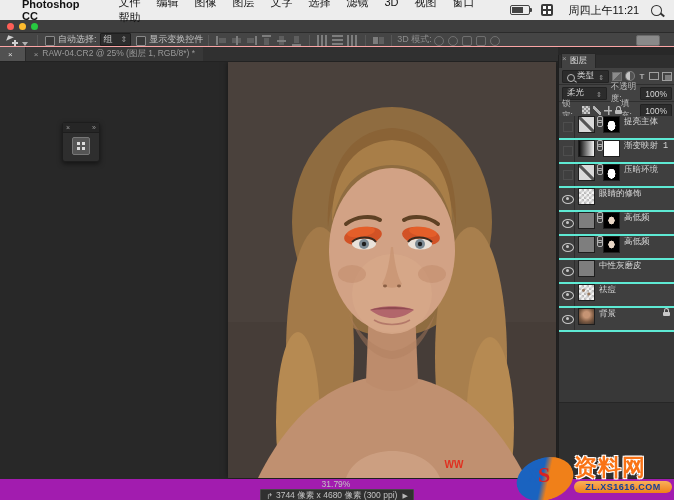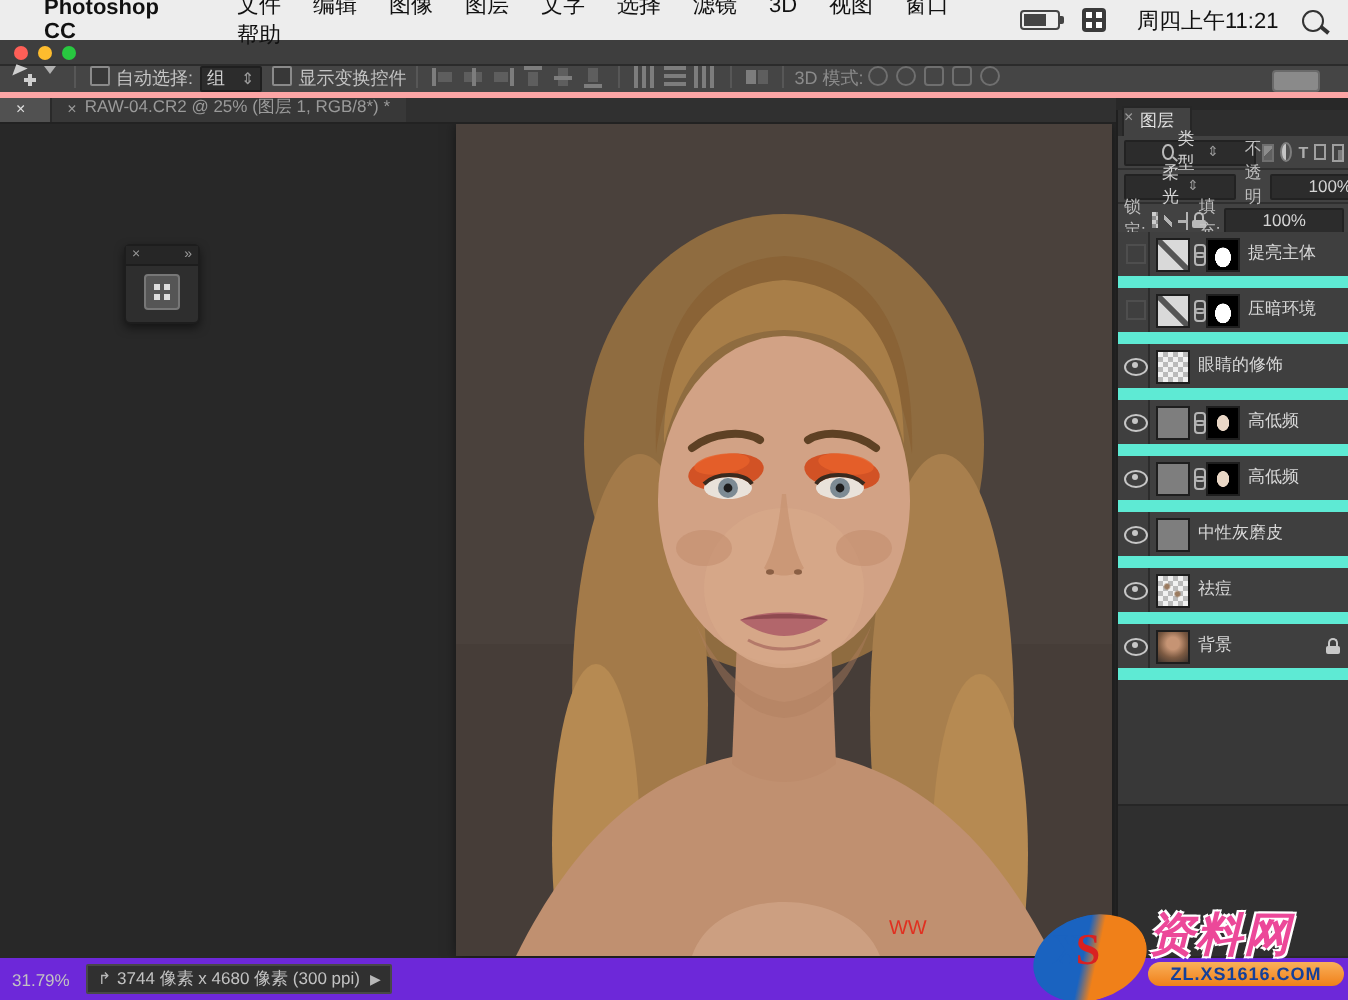--- a/index.html
+++ b/index.html
@@ -25,21 +25,21 @@
   .spot::after{content:"";position:absolute;width:5px;height:1.5px;background:#333;right:-4px;bottom:-1px;transform:rotate(40deg);}
   
   #titlebar{position:absolute;left:0;top:20px;width:674px;height:12px;background:#3e3e3e;
             border-bottom:1px solid #2b2b2b;z-index:25;}
   .tlights{position:absolute;left:7px;top:3px;display:flex;gap:5px;}
   .tl{width:7px;height:7px;border-radius:50%;}
   .tl.r{background:#ff5f57;} .tl.y{background:#febc2e;} .tl.g{background:#28c840;}
   #wintitle{position:absolute;left:0;right:0;top:1px;text-align:center;font-size:9px;color:#b9b9b9;}
   
   #optionsbar{position:absolute;left:0;top:33px;width:674px;height:13px;background:#454545;
-              border-bottom:3px solid #fca5a5;display:flex;align-items:flex-start;font-size:9px;color:#c4c4c4;z-index:25;}
+              border-bottom:1px solid #fca5a5;display:flex;align-items:flex-end;font-size:9px;color:#c4c4c4;z-index:25;}
   #optionsbar .sep{width:1px;height:11px;background:#575757;margin:0 5px;}
   .movetool{width:12px;height:10px;margin-left:6px;position:relative;}
   .movetool::before{content:"";position:absolute;left:1px;top:0;border-left:6px solid #cfcfcf;border-bottom:6px solid transparent;transform:rotate(20deg);}
   .movetool::after{content:"";position:absolute;right:0;bottom:0;width:6px;height:6px;
      background:linear-gradient(#cfcfcf,#cfcfcf) 2px 0/2px 6px no-repeat,linear-gradient(#cfcfcf,#cfcfcf) 0 2px/6px 2px no-repeat;}
   .caret-d{width:0;height:0;border-left:3px solid transparent;border-right:3px solid transparent;border-top:4px solid #b0b0b0;margin:0 4px;}
   .cbx{width:8px;height:8px;border:1px solid #8a8a8a;background:#383838;border-radius:1px;margin:0 3px 0 2px;}
   .obfield{background:#2c2c2c;border:1px solid #1f1f1f;color:#cfcfcf;height:11px;line-height:11px;
            padding:0 3px;display:inline-flex;align-items:center;margin:0 3px;border-radius:1px;}
   .obfield .ud{margin-left:8px;color:#9a9a9a;font-size:8px;}
@@ -60,61 +60,61 @@
           border-bottom:1px solid #222;}
   .doctab{display:flex;align-items:center;font-size:8.5px;padding:0 8px;white-space:nowrap;}
   .doctab .x{margin-right:4px;font-size:8px;}
   .doctab.active{background:#515151;color:#dedede;}
   .doctab.inactive{background:#383838;color:#9a9a9a;border-left:1px solid #2a2a2a;}
   
   #workspace{position:absolute;left:0;top:61px;width:674px;height:418px;background:#282828;}
   #canvas{position:absolute;left:228px;top:1px;width:328px;height:416px;background:#4a413c;
           box-shadow:0 0 6px rgba(0,0,0,.5);}
   #canvas svg{display:block;}
-  .photo-wm{position:absolute;left:66%;bottom:8px;color:#e03020;font-weight:normal;font-size:10px;letter-spacing:0;}
+  .photo-wm{position:absolute;left:66%;bottom:8px;color:#e03020;font-weight:bold;font-size:10px;letter-spacing:0;}
   
   #minipanel{position:absolute;left:62px;top:61px;width:36px;height:38px;background:#2e2e2e;border:1px solid #1d1d1d;
              border-radius:3px;box-shadow:0 2px 5px rgba(0,0,0,.5);}
   #minipanel .mp-head{height:9px;background:#262626;border-bottom:1px solid #1d1d1d;display:flex;justify-content:space-between;
              align-items:center;padding:0 3px;color:#9a9a9a;font-size:7px;}
   #minipanel .mp-body{display:flex;align-items:center;justify-content:center;height:26px;}
   #minipanel .mp-chip{width:16px;height:16px;background:#555;border:1px solid #777;border-radius:2px;
      display:flex;align-items:center;justify-content:center;}
   #minipanel .mp-grid{width:8px;height:8px;
      background:linear-gradient(#ddd,#ddd) 0 0/3px 3px no-repeat,linear-gradient(#ddd,#ddd) 5px 0/3px 3px no-repeat,
      linear-gradient(#ddd,#ddd) 0 5px/3px 3px no-repeat,linear-gradient(#ddd,#ddd) 5px 5px/3px 3px no-repeat;}
   
   #layers-panel{position:absolute;left:558px;top:55px;width:116px;height:423px;background:#383838;
                 border-left:1px solid #1f1f1f;color:#cfcfcf;font-size:8.5px;z-index:15;}
   .lp-close{position:absolute;left:3px;top:-1px;color:#9a9a9a;font-size:8px;}
   .lp-tabrow{height:13px;display:flex;align-items:flex-end;padding-left:2px;background:#2e2e2e;}
   .lp-tab{background:#424242;border:1px solid #262626;border-bottom:none;padding:1px 8px;font-size:8.5px;color:#e0e0e0;}
   .lp-row{display:flex;align-items:center;height:16px;padding:0 3px;border-bottom:1px solid #2f2f2f;background:#424242;}
-  .lp-field{background:#2c2c2c;border:1px solid #222;height:11px;display:inline-flex;align-items:center;
-            padding:0 18px;color:#d5d5d5;border-radius:1px;}
+  .lp-field{background:#2c2c2c;border:1px solid #222;height:11px;display:inline-flex;align-items:flex-end;
+            padding:0 4px;color:#d5d5d5;border-radius:1px;}
   .lp-field .ud{margin-left:auto;color:#9a9a9a;font-size:7px;padding-left:4px;}
   .mag{width:6px;height:6px;border:1px solid #bbb;border-radius:50%;position:relative;margin-right:2px;}
   .mag::after{content:"";position:absolute;width:3px;height:1px;background:#bbb;right:-3px;bottom:-1px;transform:rotate(40deg);}
   .ficon{width:9px;height:9px;margin-left:3px;opacity:.85;display:inline-flex;align-items:center;justify-content:center;
          color:#c0c0c0;font-size:8px;font-weight:bold;}
   .ficon.pix{background:linear-gradient(135deg,#9a9a9a 50%,#666 50%);border:1px solid #777;width:8px;height:7px;}
   .ficon.adj{background:linear-gradient(90deg,#ddd 50%,#555 50%);border-radius:50%;border:1px solid #888;width:8px;height:8px;}
   .ficon.shp{border:1px solid #b0b0b0;width:8px;height:6px;}
   .ficon.smart{border:1px solid #b0b0b0;width:8px;height:7px;background:linear-gradient(#888,#888) 2px 2px/6px 5px no-repeat;}
   .lockico{margin-left:3px;opacity:.9;}
   .l-checker{width:8px;height:8px;background:linear-gradient(45deg,#999 25%,transparent 25%,transparent 75%,#999 75%),
              linear-gradient(45deg,#999 25%,#ddd 25%,#ddd 75%,#999 75%);background-size:4px 4px;background-position:0 0,2px 2px;}
   .l-brush{width:9px;height:9px;background:linear-gradient(45deg,transparent 40%,#c0c0c0 40% 60%,transparent 60%);}
   .l-move{width:9px;height:9px;background:linear-gradient(#c0c0c0,#c0c0c0) 4px 0/1.5px 9px no-repeat,
           linear-gradient(#c0c0c0,#c0c0c0) 0 4px/9px 1.5px no-repeat;}
   .lock-glyph{width:7px;height:8px;position:relative;}
   .lock-glyph::before{content:"";position:absolute;left:1px;top:0;width:3px;height:4px;border:1px solid #c8c8c8;border-bottom:none;border-radius:3px 3px 0 0;}
   .lock-glyph::after{content:"";position:absolute;left:0;bottom:0;width:7px;height:4px;background:#c8c8c8;border-radius:1px;}
   #layer-list{position:absolute;top:61px;left:0;right:0;}
-  .layer-row{display:flex;align-items:center;height:22px;border-bottom:6px solid #5eead4;padding:0 2px;background:#3f3f3f;font-family:Liberation Mono, monospace;}
+  .layer-row{display:flex;align-items:flex-start;height:22px;border-bottom:2px solid #5eead4;padding:0 2px;background:#3f3f3f;font-family:Liberation Mono, monospace;}
   .layer-row.selected{background:#606a74;}
   .eye-cell{width:13px;display:flex;align-items:center;justify-content:center;border-right:1px solid #2c2c2c;align-self:stretch;}
   .eye{width:10px;height:7px;border:1px solid #c6c6c6;border-radius:50%;position:relative;}
   .eye::after{content:"";position:absolute;left:3px;top:1.5px;width:3px;height:3px;border-radius:50%;background:#c6c6c6;}
   .eye-empty{width:8px;height:8px;border:1px solid #4e4e4e;}
   .thumb{width:15px;height:15px;border:1px solid #1e1e1e;margin-left:3px;flex:none;}
   .layer-row.selected .thumb{outline:1px solid #cfd6dd;}
   .t-curves{background:linear-gradient(45deg,transparent 42%,#555 44% 56%,transparent 58%),#d9d9d9;}
   .t-levels{background:linear-gradient(#e8e8e8,#e8e8e8) 2px 8px/3px 6px no-repeat,
             linear-gradient(#e8e8e8,#e8e8e8) 6px 5px/3px 9px no-repeat,
@@ -138,39 +138,39 @@
   .m-sil{background:radial-gradient(ellipse 42% 52% at 50% 58%,#fff 62%,#000 65%);}
   .m-dots{background:radial-gradient(circle at 34% 42%,#fff 0 1.2px,transparent 2px),
           radial-gradient(circle at 64% 42%,#fff 0 1.2px,transparent 2px),#000;}
   .m-oval{background:radial-gradient(ellipse 40% 45% at 50% 50%,#fff 60%,#000 63%);}
   .m-white{background:#fff;}
   .m-face{background:radial-gradient(ellipse 36% 46% at 50% 50%,#e9d7c6 55%,#000 60%);}
   .layer-name{margin-left:4px;white-space:nowrap;overflow:hidden;color:#d8d8d8;}
   .layer-lock{margin-left:auto;margin-right:3px;}
   #lp-empty{position:absolute;left:0;right:0;bottom:0;top:347px;background:#2f2f2f;border-top:1px solid #262626;}
   
-  #statusbar{position:absolute;left:0;top:479px;width:674px;height:21px;background:#6d28d9;
-             display:flex;align-items:center;font-size:8.5px;color:#c2c2c2;z-index:18;}
+  #statusbar{position:absolute;left:0;top:479px;width:674px;height:21px;background:#a21caf;
+             display:flex;align-items:center;font-size:8.5px;color:#c2c2c2;z-index:18;flex-direction:column;}
   #statusbar .zoom{margin:0 8px 0 6px;}
   #statusbar .docbox{background:#303030;border:1px solid #484848;height:13px;display:flex;align-items:center;
              padding:0 5px;border-radius:1px;}
   #statusbar .docbox .arr{color:#b8b8b8;margin-right:3px;font-size:8px;}
   #statusbar .docbox .tri{margin-left:5px;color:#b8b8b8;font-size:7px;}
   
   #watermark{position:absolute;right:0px;bottom:0px;width:160px;height:48px;z-index:40;}
   .wm-ellipse{position:absolute;left:2px;top:6px;width:52px;height:36px;border-radius:50%;
      border:3px solid transparent;transform:rotate(-18deg);
      background:linear-gradient(#00000000,#00000000) padding-box,
                 linear-gradient(120deg,#1a63c0 45%,#f08019 55%) border-box;}
   .wm-xs{position:absolute;left:12px;top:10px;font-size:22px;font-weight:bold;
          font-family:"Liberation Serif",serif;color:#1a63c0;}
   .wm-xs .s{color:#d92121;margin-left:-4px;}
   .wm-right{position:absolute;left:60px;top:2px;width:98px;}
-  .wm-site{font-size:23px;font-weight:bold;color:#ec4899;letter-spacing:1px;line-height:26px;
-           text-shadow:1px 1px 0 #fff,-1px -1px 0 #fff,1px -1px 0 #fff,-1px 1px 0 #fff;font-style:italic;}
+  .wm-site{font-size:23px;font-weight:bold;color:#f97316;letter-spacing:1px;line-height:26px;
+           text-shadow:1px 1px 0 #fff,-1px -1px 0 #fff,1px -1px 0 #fff,-1px 1px 0 #fff;}
   .wm-url{margin-top:1px;background:linear-gradient(#f9b05a,#f08019);border-radius:6px;color:#14409a;
           font-weight:bold;font-size:9px;text-align:center;padding:1px 0;letter-spacing:.5px;}
 </style>
 </head>
 <body>
 
 <div id="menubar">
   <span class="apple"></span>
   <span class="appname">Photoshop CC</span>
   <span id="menu-items"><span class="mitem">文件</span><span class="mitem">编辑</span><span class="mitem">图像</span><span class="mitem">图层</span><span class="mitem">文字</span><span class="mitem">选择</span><span class="mitem">滤镜</span><span class="mitem">3D</span><span class="mitem">视图</span><span class="mitem">窗口</span><span class="mitem">帮助</span></span>
@@ -349,20 +349,30 @@
     <span class="thumb t-curves"></span>
     <span class="chain"></span>
     <span class="mask m-sil"></span>
     <span class="layer-name">提亮主体</span>
 
   </div>
       <div class="layer-row">
     <span class="eye-cell">
           <span class="eye-empty"></span>
         </span>
+    <span class="thumb t-grad"></span>
+    <span class="chain"></span>
+    <span class="mask m-white"></span>
+    <span class="layer-name">渐变映射 1</span>
+
+  </div>
+      <div class="layer-row">
+    <span class="eye-cell">
+          <span class="eye-empty"></span>
+        </span>
     <span class="thumb t-curves"></span>
     <span class="chain"></span>
     <span class="mask m-sil"></span>
     <span class="layer-name">压暗环境</span>
 
   </div>
       <div class="layer-row">
     <span class="eye-cell">
           <span class="eye"></span>
         </span>

